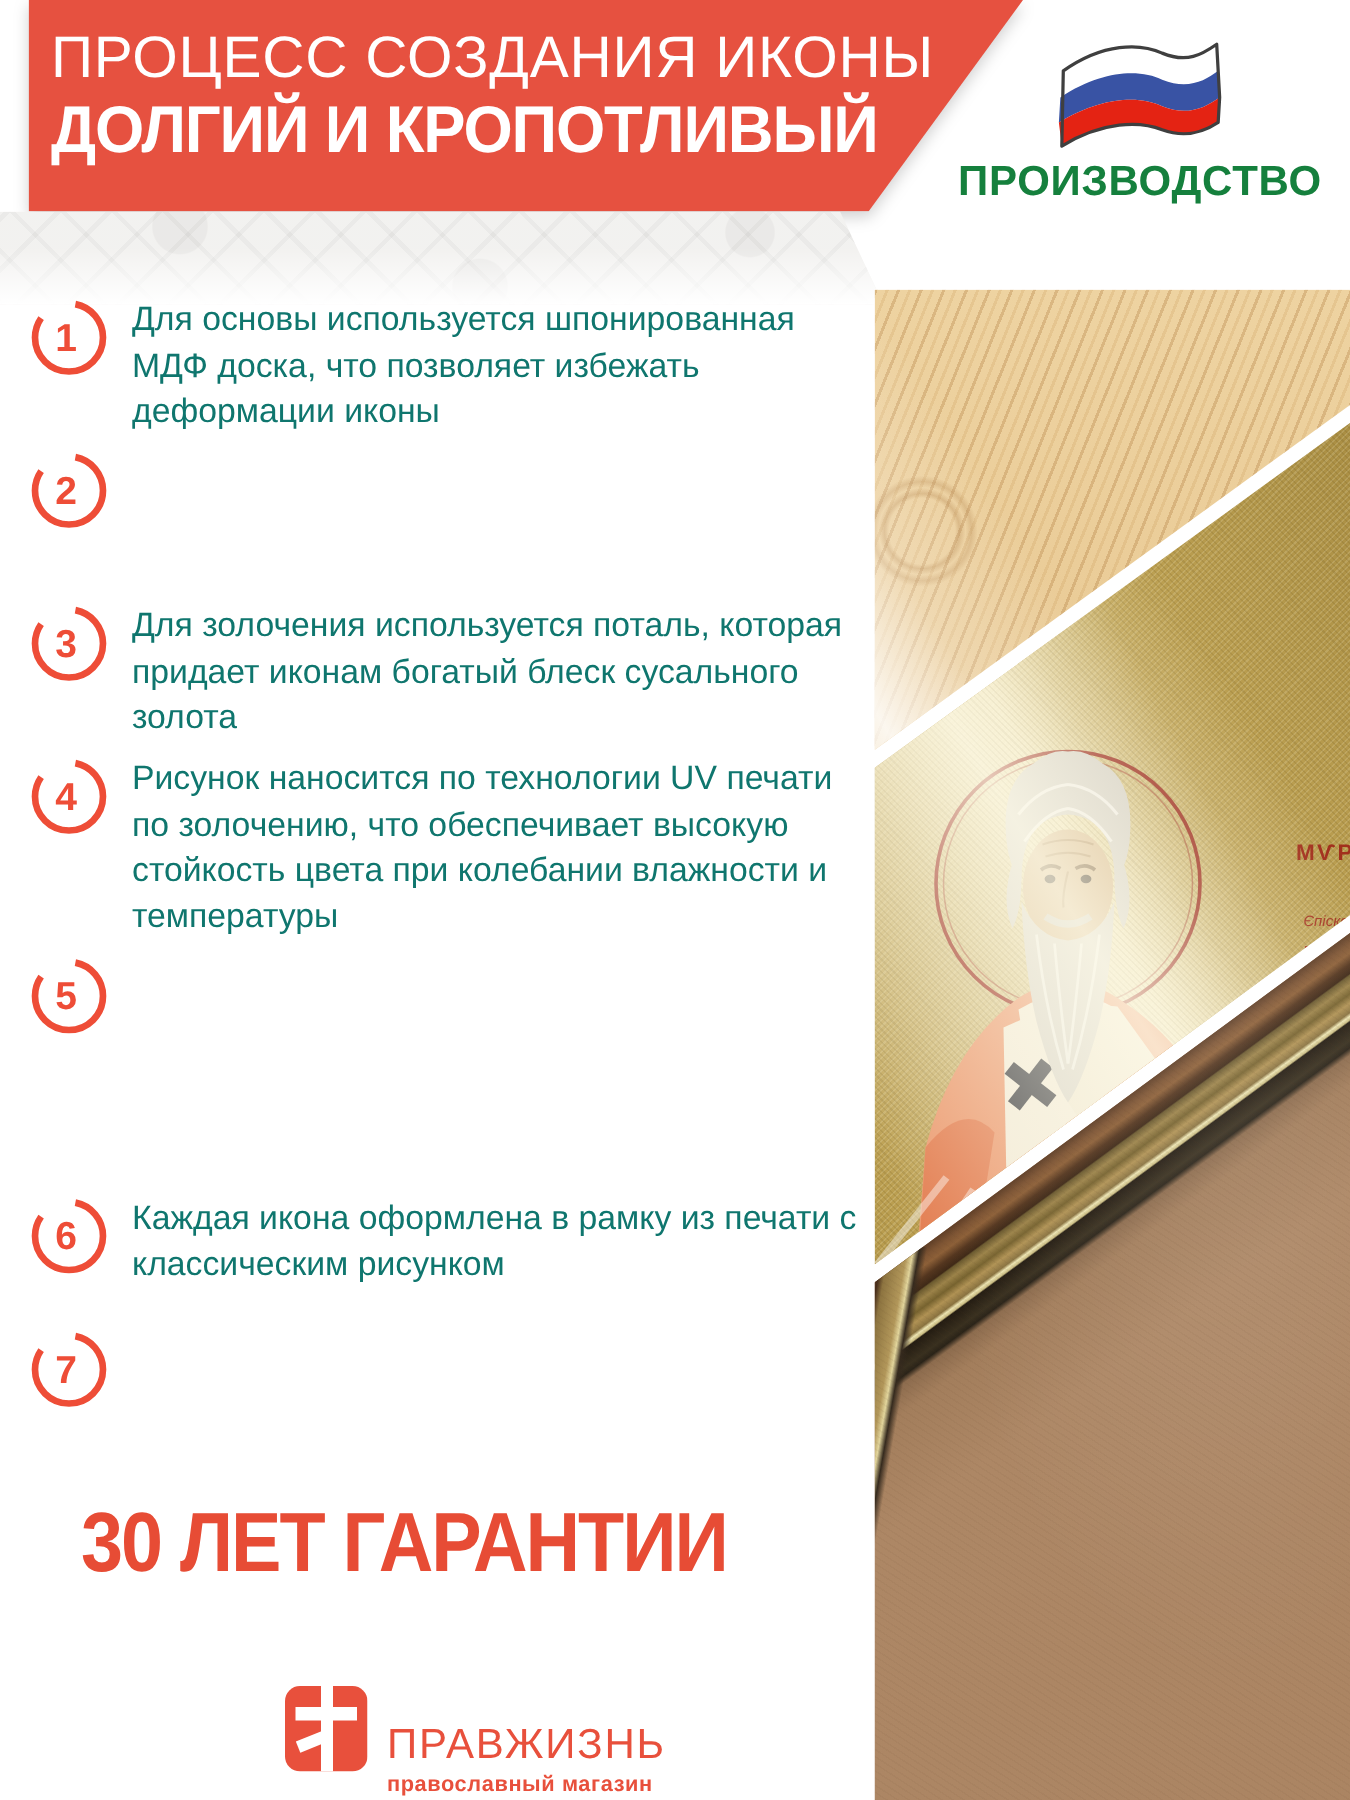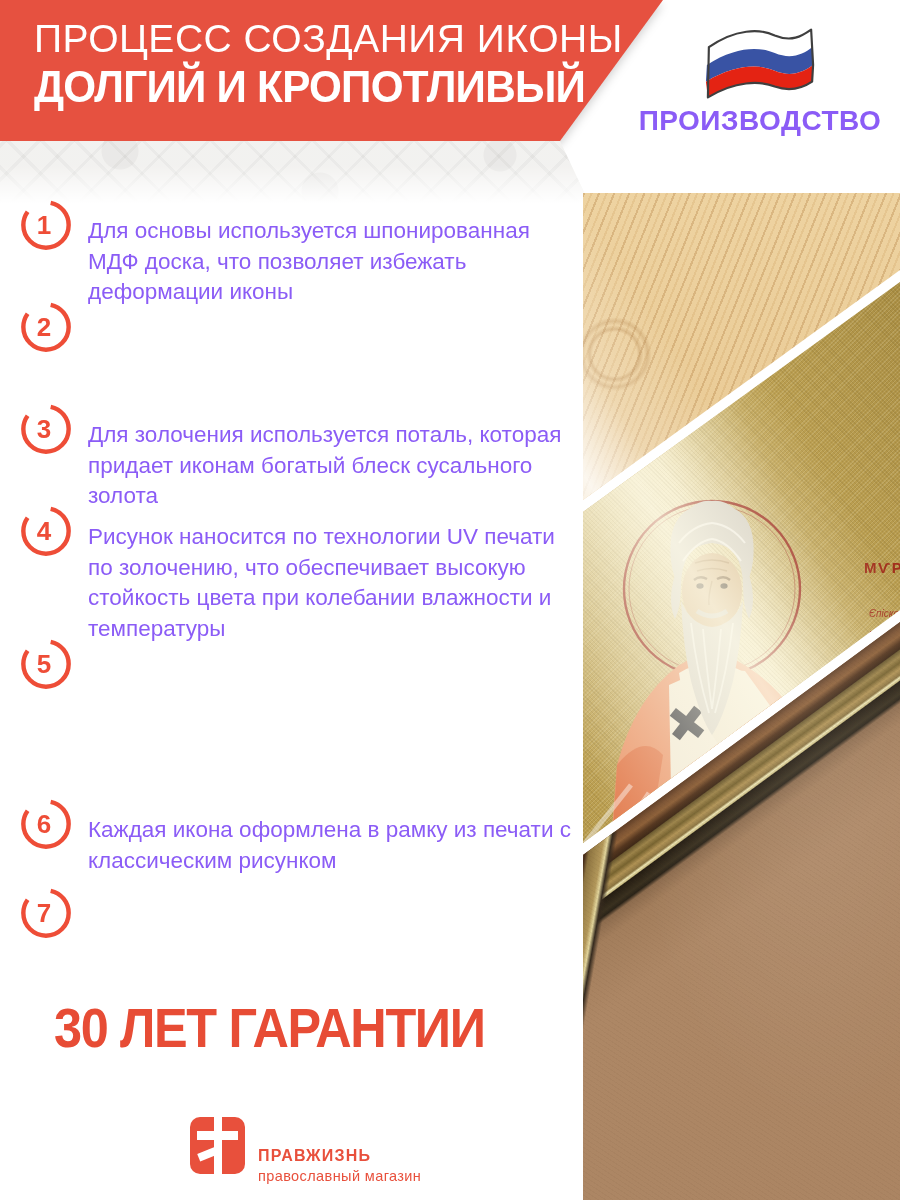--- a/index.html
+++ b/index.html
@@ -2,21 +2,21 @@
 <html><head>
 <meta charset="utf-8">
 <style>
   html,body{margin:0;padding:0;}
   body{
     width:900px;height:1200px;position:relative;overflow:hidden;
     background:#ffffff;
     font-family:"Liberation Sans", sans-serif;
   }
   
-  .banner-wrap{position:absolute;top:0;left:0;filter:drop-shadow(0 4px 5px rgba(0,0,0,.18));}
+  .banner-wrap{position:absolute;top:0;left:0;filter:drop-shadow(0 4px 5px rgba(0,0,0,.18));padding-left:19px;}
   .banner{
     width:665px;height:141px;background:#e65140;
     clip-path:polygon(0 0,663px 0,560px 141px,0 141px);
     color:#fff;
   }
   .banner-line1{position:absolute;left:34px;top:17px;font-size:39px;font-weight:400;letter-spacing:.5px;white-space:nowrap;}
   .banner-line2{position:absolute;left:34px;top:62px;font-size:44px;font-weight:700;letter-spacing:-.8px;white-space:nowrap;transform:scaleX(.96);transform-origin:left;}
   
   .pattern-band{
     position:absolute;left:0;top:141px;width:590px;height:62px;
@@ -24,43 +24,43 @@
     background-image:
       repeating-linear-gradient(45deg, rgba(0,0,0,.035) 0 3px, transparent 3px 24px),
       repeating-linear-gradient(-45deg, rgba(0,0,0,.035) 0 3px, transparent 3px 24px),
       radial-gradient(circle at 120px 10px, rgba(0,0,0,.04) 0 18px, transparent 19px),
       radial-gradient(circle at 320px 50px, rgba(0,0,0,.04) 0 18px, transparent 19px),
       radial-gradient(circle at 500px 14px, rgba(0,0,0,.04) 0 16px, transparent 17px);
     clip-path:polygon(0 0,560px 0,589px 62px,0 62px);
   }
   .pattern-band::after{content:"";position:absolute;inset:0;background:linear-gradient(180deg,rgba(255,255,255,.1) 40%,#fff 100%);}
   
-  .mir{position:absolute;left:628px;top:20px;width:264px;text-align:center;color:#8b5cf6;}
+  .mir{position:absolute;left:628px;top:20px;width:264px;text-align:center;color:#15803d;}
   .mir .flag{display:block;margin:0 auto 6px auto;}
   .mir-line1{font-size:28px;font-weight:700;letter-spacing:.5px;line-height:30px;}
   .mir-line2{font-size:28px;font-weight:700;letter-spacing:.5px;line-height:28px;}
   
   .step{position:absolute;left:0;width:583px;}
   .step .badge{position:absolute;left:19px;top:0px;width:54px;height:54px;}
   .step .txt{
     margin-left:88px;margin-right:8px;width:492px;
-    font-size:22.5px;line-height:30.5px;color:#8b5cf6;margin-top:18px;
+    font-size:22.5px;line-height:30.5px;color:#0f766e;
   }
   
   .guarantee{
     position:absolute;left:54px;top:995px;
     font-size:56px;font-weight:700;color:#e74c35;letter-spacing:-1.5px;
     transform:scaleX(.9);transform-origin:left;white-space:nowrap;
   }
   
   .logo{position:absolute;left:190px;top:1106px;display:flex;align-items:center;}
   .logo-mark{width:55px;height:57px;flex:0 0 auto;}
   .logo-texts{margin-left:13px;color:#e8503c;}
-  .logo-name{font-size:16px;font-weight:700;letter-spacing:1.2px;margin-top:41px;}
-  .logo-tagline{font-size:14.5px;letter-spacing:.4px;margin-top:3px;}
+  .logo-name{font-size:28px;font-weight:400;letter-spacing:1.2px;margin-top:41px;}
+  .logo-tagline{font-size:14.5px;letter-spacing:.4px;margin-top:3px;font-weight:bold;}
   
   .photo-panel{position:absolute;left:583px;top:193px;width:317px;height:1007px;background:#fff;}
   .photo-panel .section{position:absolute;inset:0;overflow:hidden;}
   .photo-wood{
     clip-path:polygon(0 0,317px 0,317px 77px,0 307px);
     background-image:
       linear-gradient(58deg, rgba(255,255,255,0) 34%, rgba(255,255,255,.85) 48%, rgba(255,255,255,.25) 56%, rgba(255,255,255,0) 66%),
       radial-gradient(circle at 10% 16%, rgba(166,113,52,0) 22px, rgba(166,113,52,.30) 25px, rgba(166,113,52,0) 29px, rgba(166,113,52,.26) 33px, rgba(166,113,52,0) 37px),
       radial-gradient(ellipse at 4% 72%, rgba(160,105,45,.25) 0 14px, rgba(160,105,45,0) 40px),
       repeating-linear-gradient(112deg, rgba(172,118,56,.30) 0 2px, rgba(0,0,0,0) 2px 7px, rgba(196,146,78,.20) 7px 9px, rgba(0,0,0,0) 9px 14px),

